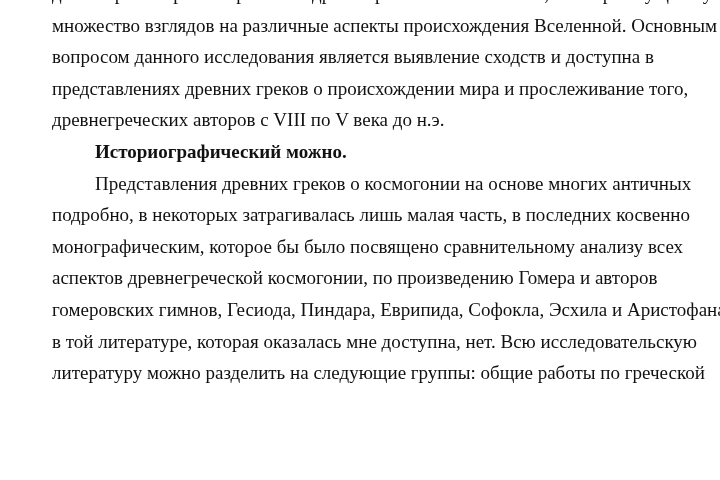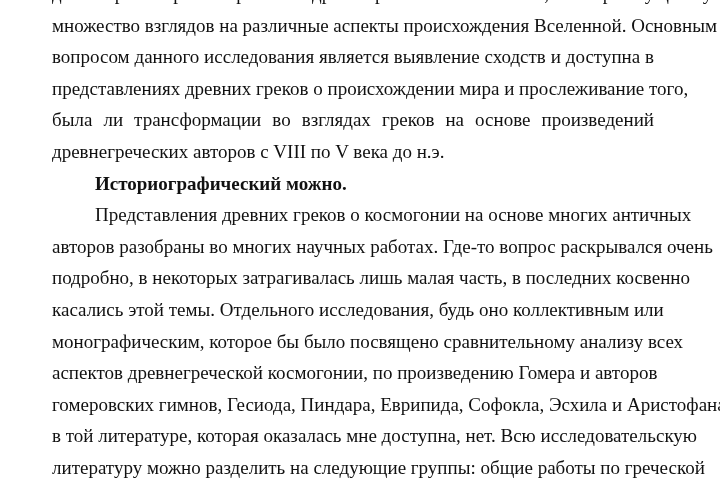--- a/index.html
+++ b/index.html
@@ -49,31 +49,28 @@
   </style>
 </head>
 <body>
 
 <div class="page">
   <div class="para">
     <span class="line">данной работе рассматривается древнегреческая космогония, в которой существует</span>
     <span class="line">множество взглядов на различные аспекты происхождения Вселенной. Основным</span>
     <span class="line">вопросом данного исследования является выявление сходств и доступна в</span>
     <span class="line">представлениях древних греков о происхождении мира и прослеживание того,</span>
-    <span class="line">была ли трансформации во взглядах греков на основе произведений</span>
     <span class="line last">древнегреческих авторов с VIII по V века до н.э.</span>
   </div>
 
   <div class="para heading indent line last">Историографический можно.</div>
 
   <div class="para">
     <span class="line indent">Представления древних греков о космогонии на основе многих античных</span>
-    <span class="line">авторов разобраны во многих научных работах. Где-то вопрос раскрывался очень</span>
     <span class="line">подробно, в некоторых затрагивалась лишь малая часть, в последних косвенно</span>
-    <span class="line">касались этой темы. Отдельного исследования, будь оно коллективным или</span>
     <span class="line">монографическим, которое бы было посвящено сравнительному анализу всех</span>
     <span class="line">аспектов древнегреческой космогонии, по произведению Гомера и авторов</span>
     <span class="line">гомеровских гимнов, Гесиода, Пиндара, Еврипида, Софокла, Эсхила и Аристофана,</span>
     <span class="line">в той литературе, которая оказалась мне доступна, нет. Всю исследовательскую</span>
     <span class="line">литературу можно разделить на следующие группы: общие работы по греческой</span>
 
   </div>
 </div>
 
 </body></html>

